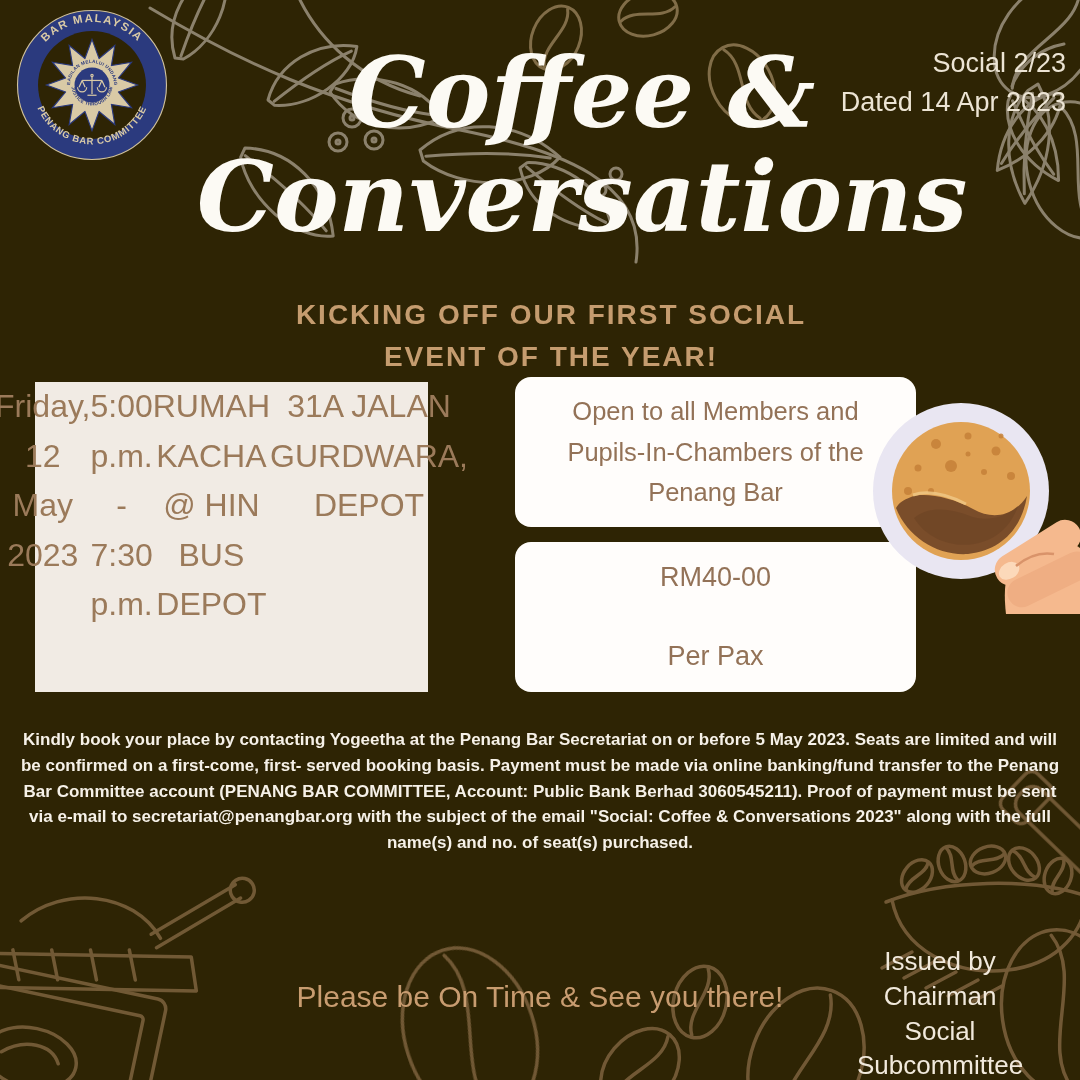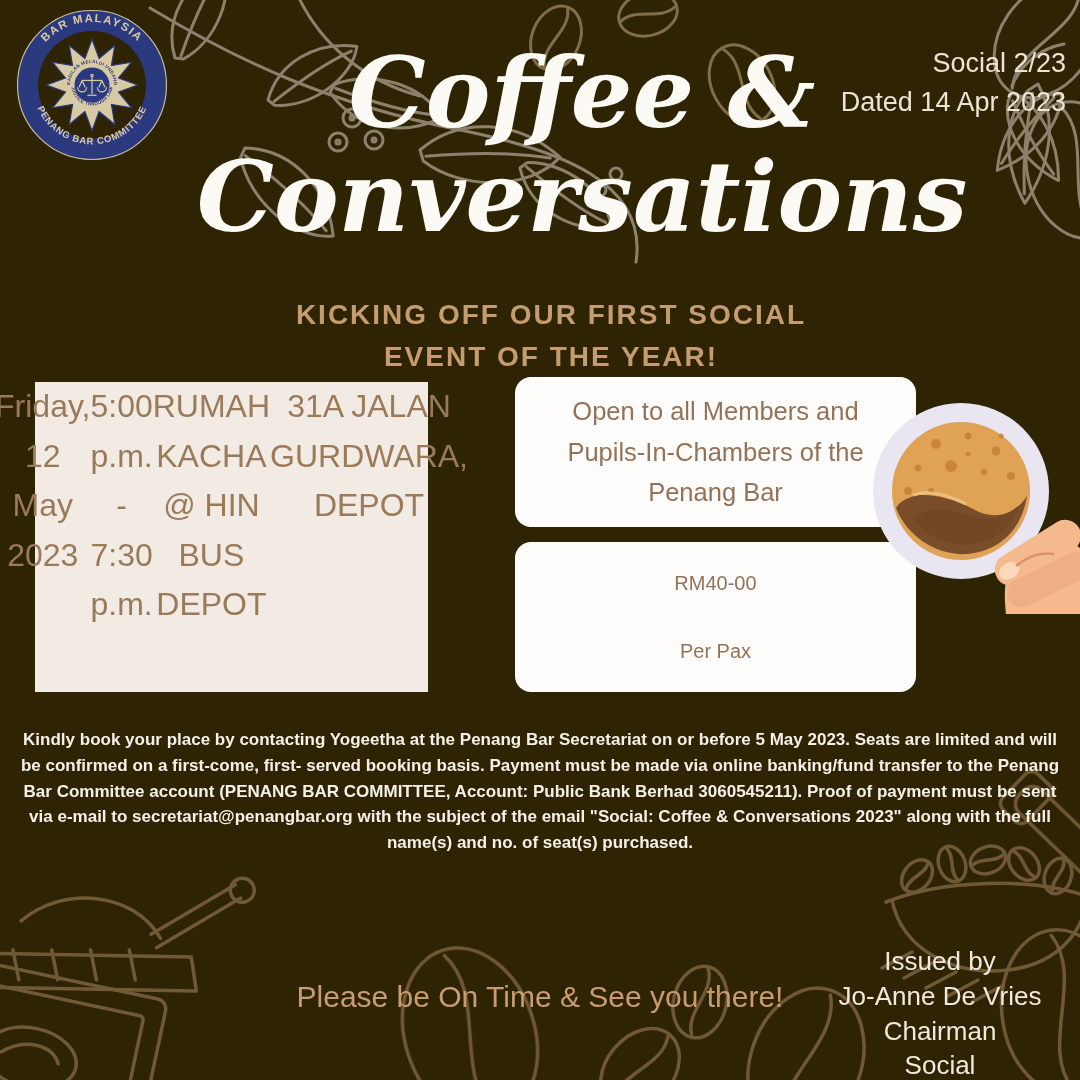--- a/index.html
+++ b/index.html
@@ -33,21 +33,21 @@
   
   .info-box{left:35px;top:382px;width:393px;height:310px;background:#f1ebe4;z-index:2;
     display:flex;flex-direction:row;justify-content:center;text-align:center;
     color:#9b7a5a;font-size:32px;line-height:1.55;padding:0 8px;box-sizing:border-box;}
 
   
   .pill{left:515px;width:401px;height:150px;background:#fffdfb;border-radius:16px;z-index:2;
     display:flex;flex-direction:column;justify-content:center;text-align:center;
     color:#937257;font-size:25.5px;line-height:1.6;padding:0 16px;box-sizing:border-box;}
   .pill-1{top:377px;}
-  .pill-2{top:542px;font-size:20px;gap:36px;}
+  .pill-2{top:542px;font-size:27px;gap:36px;}
 
   
   .cup{left:856px;top:396px;width:224px;height:218px;z-index:2;}
 
   
   .body-text{top:727px;left:12px;width:1056px;text-align:center;color:#f6f1e8;
     font-size:17px;line-height:1.52;z-index:2;font-weight:bold;}
 
   
   .tagline{top:948px;left:20px;width:1040px;text-align:center;color:#c89c70;font-size:30px;z-index:2;margin-top:32px;}
@@ -251,16 +251,15 @@
     <path d="M160,170 C172,160 186,156 198,158" stroke="#d9936a" stroke-width="2.5" fill="none"></path>
   </g>
 </svg>
 
 <div class="abs body-text">Kindly book your place by contacting Yogeetha at the Penang Bar Secretariat on or before 5 May 2023. Seats are limited and will be confirmed on a first-come, first- served booking basis. Payment must be made via online banking/fund transfer to the Penang Bar Committee account (PENANG BAR COMMITTEE, Account: Public Bank Berhad 3060545211). Proof of payment must be sent via e-mail to secretariat@penangbar.org with the subject of the email "Social: Coffee &amp; Conversations 2023" along with the full name(s) and no. of seat(s) purchased.</div>
 
 <div class="abs tagline">Please be On Time &amp; See you there!</div>
 
 <div class="abs issued">
   <div>Issued by</div>
-  <div>Jo-Anne De Vries</div>
   <div>Chairman</div>
   <div>Social Subcommittee</div>
 </div>
 
 </body></html>

